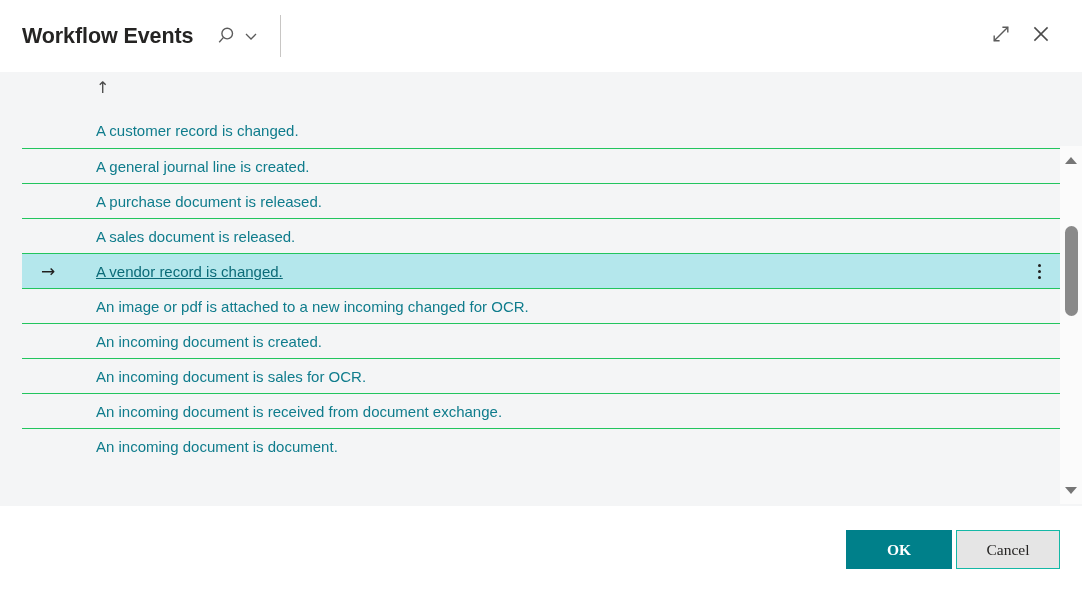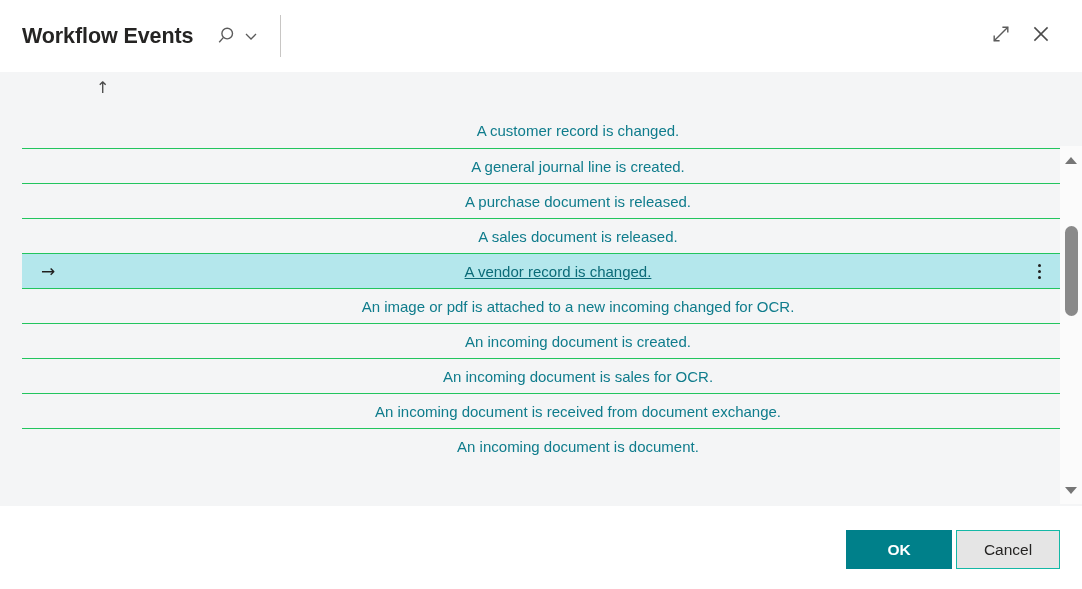--- a/index.html
+++ b/index.html
@@ -133,21 +133,20 @@
     color: #201f1e;
     font-family: "DejaVu Sans", sans-serif;
     line-height: 1;
   }
   .row .cell-text {
     flex: 1 1 auto;
     font-size: 15px;
     color: #0f7c8c;
     white-space: nowrap;
     padding-left: 22px;
-    text-align: center;
   }
   .row .row-menu {
     flex: 0 0 40px;
     width: 40px;
     display: none;
     align-items: center;
     justify-content: center;
     color: #201f1e;
   }
   .row.selected {
@@ -230,21 +229,21 @@
     position: absolute;
     right: 22px;
     top: 24px;
     display: flex;
     align-items: center;
   }
   .btn {
     height: 39px;
     min-width: 106px;
     font-size: 15.5px;
-    font-family: Liberation Sans, sans-serif;
+    font-family: Liberation Serif, serif;
     cursor: pointer;
     box-sizing: border-box;
     padding: 0 14px;
     display: flex;
     align-items: center;
     justify-content: center;
   }
   .btn-primary {
     background: #00808a;
     color: #ffffff;

